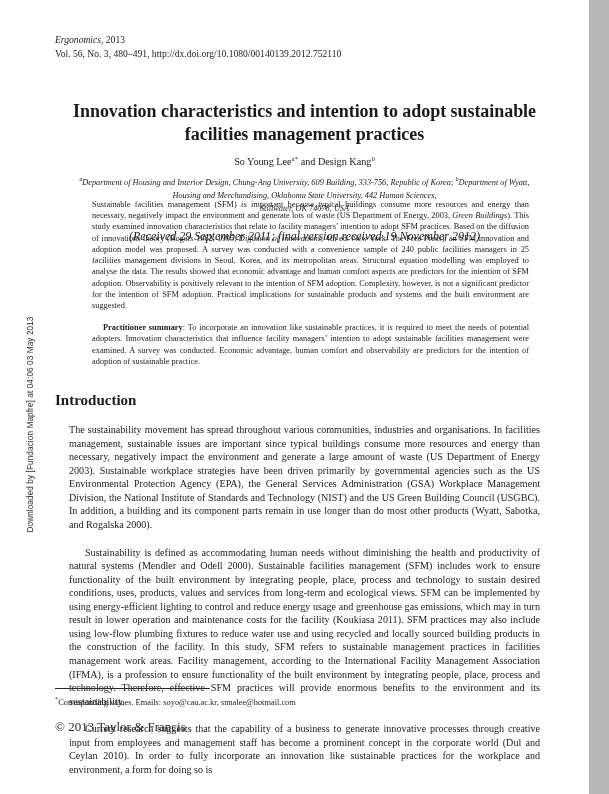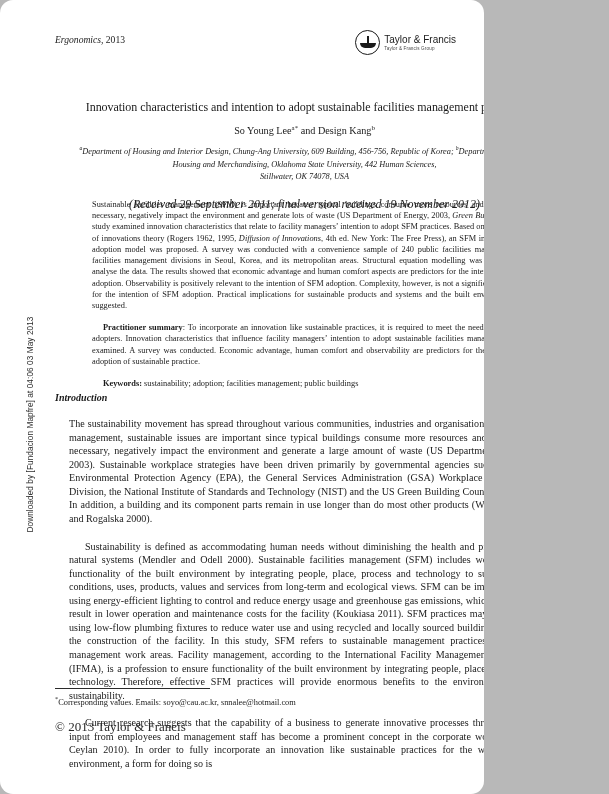--- a/index.html
+++ b/index.html
@@ -2,27 +2,26 @@
 <html><head>
 <meta charset="utf-8">
 <style>
   html, body {
     margin: 0;
     padding: 0;
     background: #b8b8b8;
   }
   .page {
     position: relative;
-    width: 484px;
+    width: 589px;
     height: 794px;
     background: #ffffff;
     overflow: hidden;
     font-family: "Liberation Serif", "DejaVu Serif", serif;
     color: #1a1a1a;
-    border-radius: 13px;
   }
 
   
   .download-stamp {
     position: absolute;
     left: -150px;
     top: 420px;
     width: 360px;
     text-align: center;
     transform: rotate(-90deg);
@@ -100,22 +99,22 @@
 
   
   .title-block {
     position: absolute;
     left: 55px;
     top: 100px;
     width: 499px;
     text-align: center;
   }
   .art-title {
-    font-size: 12px;
-    font-weight: normal;
+    font-size: 18px;
+    font-weight: bold;
     line-height: 1.3;
     letter-spacing: -0.05px;
     text-align: center;
   }
   .authors {
     font-size: 10.2px;
     margin-top: 8px;
   }
   .authors sup, .affil sup, .art-title sup {
     font-size: 68%;
@@ -155,24 +154,23 @@
 
   
   .body-block {
     position: absolute;
     left: 55px;
     top: 392px;
     width: 499px;
   }
   .sec-head {
     font-family: "Liberation Serif", serif;
-    font-size: 10px;
+    font-size: 15px;
     font-weight: bold;
     margin: 0 0 7px 0;
-    font-style: italic;
   }
   .body-block p {
     margin: 14px;
     font-size: 10.1px;
     line-height: 1.345;
     text-align: justify;
     text-indent: 0;
   }
   .body-block p.indent {
     text-indent: 16px;
@@ -206,45 +204,38 @@
 </style>
 </head>
 <body>
 
 <div class="page">
 
   <div class="download-stamp">Downloaded by [Fundacion Mapfre] at 04:06 03 May 2013</div>
 
   <div class="journal-head">
     <div><span class="journal-title">Ergonomics</span><span>, 2013</span></div>
-  </div>
-
-  <div class="tf-logo">
-    <div class="tf-mark"></div>
-    <div class="tf-words">
-      <div class="tf-name">Taylor &amp; Francis</div>
-      <div class="tf-group">Taylor &amp; Francis Group</div>
-    </div>
-  </div>
+    <div>Vol. 56, No. 3, 480–491, http://dx.doi.org/10.1080/00140139.2012.752110</div>
+  </div>
+
 
   <div class="title-block">
     <div class="art-title">Innovation characteristics and intention to adopt sustainable facilities management practices</div>
     <div class="authors"><span>So Young Lee</span><sup>a</sup><sup>*</sup><span> and Design Kang</span><sup>b</sup></div>
     <div class="affil">
-      <div><sup>a</sup><span>Department of Housing and Interior Design, Chung-Ang University, 609 Building, 456-756, Republic of Korea; </span><sup>b</sup><span>Department of Wyatt,</span></div>
+      <div><sup>a</sup><span>Department of Housing and Interior Design, Chung-Ang University, 609 Building, 333-756, Republic of Korea; </span><sup>b</sup><span>Department of Wyatt,</span></div>
       <div>Housing and Merchandising, Oklahoma State University, 442 Human Sciences,</div>
       <div>Stillwater, OK 74078, USA</div>
     </div>
     <div class="received">(Received 29 September 2011; final version received 19 November 2012)</div>
   </div>
 
   <div class="abstract-block">
     <p><span>Sustainable facilities management (SFM) is important because typical buildings consume more resources and energy than necessary, negatively impact the environment and generate lots of waste (US Department of Energy, 2003, </span><em>Green Buildings</em><span>). This study examined innovation characteristics that relate to facility managers’ intention to adopt SFM practices. Based on the diffusion of innovations theory (Rogers 1962, 1995, </span><em>Diffusion of Innovations</em><span>, 4th ed. New York: The Free Press), an SFM innovation and adoption model was proposed. A survey was conducted with a convenience sample of 240 public facilities managers in 25 facilities management divisions in Seoul, Korea, and its metropolitan areas. Structural equation modelling was employed to analyse the data. The results showed that economic advantage and human comfort aspects are predictors for the intention of SFM adoption. Observability is positively relevant to the intention of SFM adoption. Complexity, however, is not a significant predictor for the intention of SFM adoption. Practical implications for sustainable products and systems and the built environment are suggested.</span></p>
     <p><span class="lead">Practitioner summary</span><span>: To incorporate an innovation like sustainable practices, it is required to meet the needs of potential adopters. Innovation characteristics that influence facility managers’ intention to adopt sustainable facilities management were examined. A survey was conducted. Economic advantage, human comfort and observability are predictors for the intention of adoption of sustainable practice.</span></p>
-    <p><span class="lead">Keywords:</span><span> sustainability; adoption; facilities management; public buildings</span></p>
   </div>
 
   <div class="body-block">
     <div class="sec-head">Introduction</div>
     <p>The sustainability movement has spread throughout various communities, industries and organisations. In facilities management, sustainable issues are important since typical buildings consume more resources and energy than necessary, negatively impact the environment and generate a large amount of waste (US Department of Energy 2003). Sustainable workplace strategies have been driven primarily by governmental agencies such as the US Environmental Protection Agency (EPA), the General Services Administration (GSA) Workplace Management Division, the National Institute of Standards and Technology (NIST) and the US Green Building Council (USGBC). In addition, a building and its component parts remain in use longer than do most other products (Wyatt, Sabotka, and Rogalska 2000).</p>
     <p class="indent">Sustainability is defined as accommodating human needs without diminishing the health and productivity of natural systems (Mendler and Odell 2000). Sustainable facilities management (SFM) includes work to ensure functionality of the built environment by integrating people, place, process and technology to sustain desired conditions, uses, products, values and services from long-term and ecological views. SFM can be implemented by using energy-efficient lighting to control and reduce energy usage and greenhouse gas emissions, which may in turn result in lower operation and maintenance costs for the facility (Koukiasa 2011). SFM practices may also include using low-flow plumbing fixtures to reduce water use and using recycled and locally sourced building products in the construction of the facility. In this study, SFM refers to sustainable management practices in facilities management work areas. Facility management, according to the International Facility Management Association (IFMA), is a profession to ensure functionality of the built environment by integrating people, place, process and technology. Therefore, effective SFM practices will provide enormous benefits to the environment and its sustainability.</p>
     <p class="indent">Current research suggests that the capability of a business to generate innovative processes through creative input from employees and management staff has become a prominent concept in the corporate world (Dul and Ceylan 2010). In order to fully incorporate an innovation like sustainable practices for the workplace and environment, a form for doing so is</p>
   </div>
 
   <div class="rule"></div>

